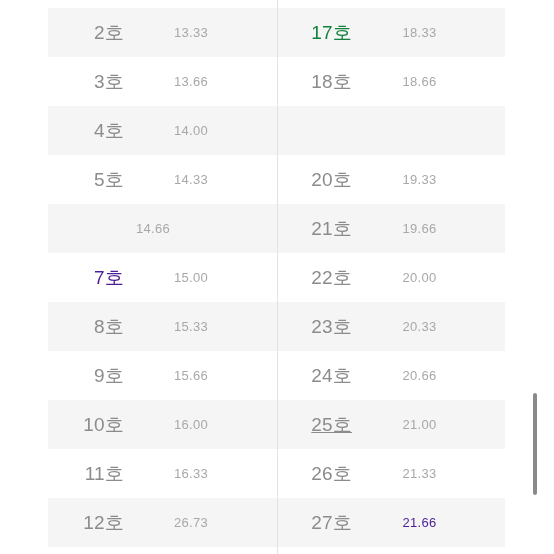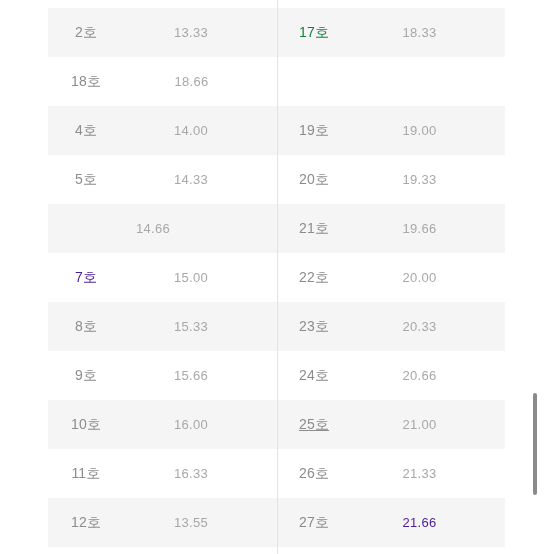--- a/index.html
+++ b/index.html
@@ -51,22 +51,22 @@
     position: relative;
   }
   .half.left {
     flex: 0 0 228px;
     width: 228px;
   }
 
   .cell-label {
     flex: 0 0 76px;
     width: 76px;
-    text-align: center;
-    font-size: 14px;
+    text-align: right;
+    font-size: 19px;
     color: #8c8c8c;
     letter-spacing: 0.2px;
     white-space: nowrap;
   }
   .cell-value {
     flex: 1 1 auto;
     text-align: center;
     font-size: 13px;
     color: #a8a8a8;
     letter-spacing: 0.3px;
@@ -116,34 +116,34 @@
         <div class="half left">
           <div class="cell-label" style="color: rgb(140, 140, 140);">2호</div>
           <div class="cell-value" style="color: rgb(168, 168, 168);">13.33</div>
         </div>
         <div class="half right">
           <div class="cell-label" style="color: #15803d;">17호</div>
           <div class="cell-value" style="color: rgb(168, 168, 168);">18.33</div>
         </div>
       </div>
       <div class="chart-row" style="background: rgb(255, 255, 255);">
+        <div class="half left">
+          <div class="cell-label" style="color: rgb(140, 140, 140);">3호</div>
+          <div class="cell-value" style="color: rgb(168, 168, 168);">13.66</div>
+        </div>
         <div class="half right">
           <div class="cell-label" style="color: rgb(140, 140, 140);">18호</div>
           <div class="cell-value" style="color: rgb(168, 168, 168);">18.66</div>
         </div>
       </div>
       <div class="chart-row striped" style="background: rgb(245, 245, 245);">
         <div class="half left">
           <div class="cell-label" style="color: rgb(140, 140, 140);">4호</div>
           <div class="cell-value" style="color: rgb(168, 168, 168);">14.00</div>
         </div>
-        <div class="half right">
-          <div class="cell-label" style="color: rgb(140, 140, 140);">19호</div>
-          <div class="cell-value" style="color: rgb(168, 168, 168);">19.00</div>
-        </div>
       </div>
       <div class="chart-row" style="background: rgb(255, 255, 255);">
         <div class="half left">
           <div class="cell-label" style="color: rgb(140, 140, 140);">5호</div>
           <div class="cell-value" style="color: rgb(168, 168, 168);">14.33</div>
         </div>
         <div class="half right">
           <div class="cell-label" style="color: rgb(140, 140, 140);">20호</div>
           <div class="cell-value" style="color: rgb(168, 168, 168);">19.33</div>
         </div>
@@ -203,21 +203,21 @@
           <div class="cell-value" style="color: rgb(168, 168, 168);">16.33</div>
         </div>
         <div class="half right">
           <div class="cell-label" style="color: rgb(140, 140, 140);">26호</div>
           <div class="cell-value" style="color: rgb(168, 168, 168);">21.33</div>
         </div>
       </div>
       <div class="chart-row striped" style="background: rgb(245, 245, 245);">
         <div class="half left">
           <div class="cell-label" style="color: rgb(140, 140, 140);">12호</div>
-          <div class="cell-value" style="color: rgb(168, 168, 168);">13.55</div>
+          <div class="cell-value" style="color: rgb(168, 168, 168);">26.73</div>
         </div>
         <div class="half right">
           <div class="cell-label" style="color: rgb(140, 140, 140);">27호</div>
           <div class="cell-value" style="color: #4c1d95;">21.66</div>
         </div>
       </div>
     </div>
 
   <div id="center-divider" style="background: rgb(227, 227, 227);"></div>
 

